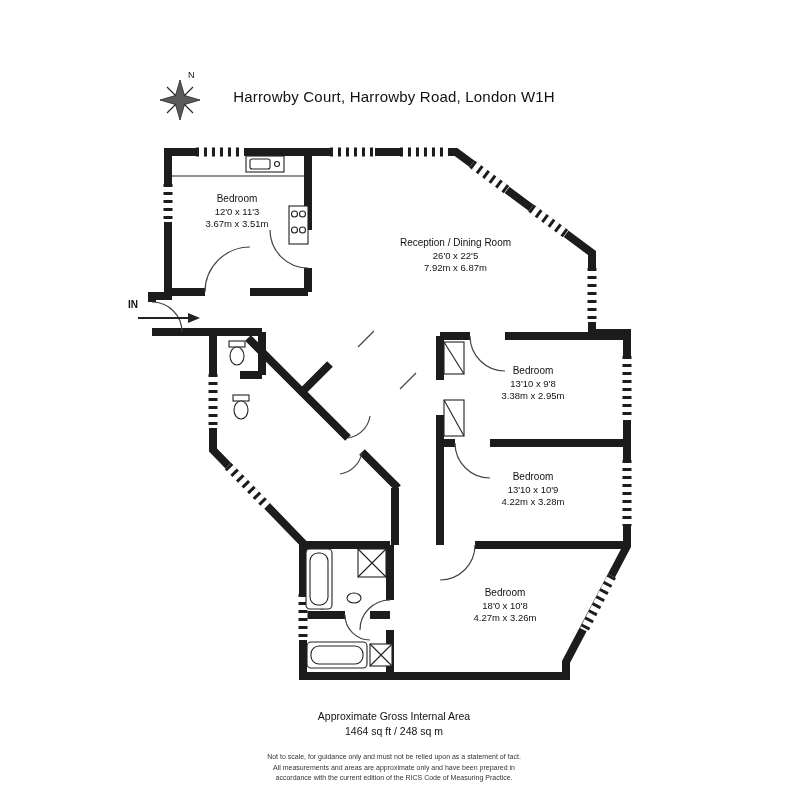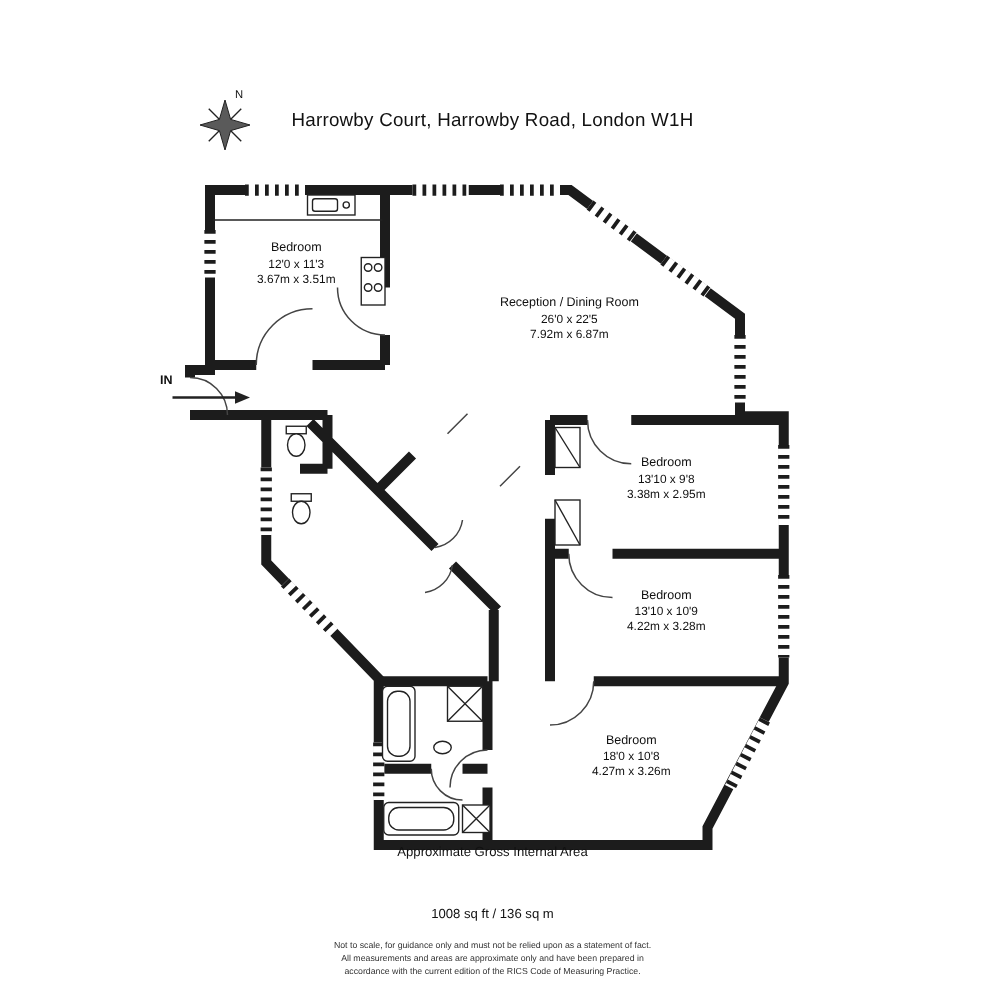--- a/index.html
+++ b/index.html
@@ -19,21 +19,21 @@
   .arc{fill:none;stroke:#444;stroke-width:1.2;}
   .thin{fill:none;stroke:#222;stroke-width:1.1;}
   .fixture{fill:#fff;stroke:#222;stroke-width:1.1;}
   svg text{font-family:"Liberation Sans",sans-serif;}
   .room-label{
     position:absolute;text-align:center;font-size:9.5px;line-height:1.35;color:#111;
   }
   .room-label .rname{font-size:10px;}
   .in-label{position:absolute;left:128px;top:299px;font-size:10px;font-weight:bold;}
   .footer-floor{position:absolute;top:690px;left:0;right:0;text-align:center;font-size:11.5px;font-weight:bold;}
-  .footer-area{position:absolute;top:676px;left:0;right:0;text-align:center;font-size:10.5px;}
+  .footer-area{position:absolute;top:710px;left:0;right:0;text-align:center;font-size:10.5px;}
   .footer-value{position:absolute;top:725px;left:0;right:0;text-align:center;font-size:10.5px;}
   .disclaimer{position:absolute;top:752px;left:0;right:0;text-align:center;font-size:7px;line-height:1.5;color:#333;}
 </style>
 </head>
 <body>
 
 <div class="page">
 
   <div class="title">Harrowby Court, Harrowby Road, London W1H</div>
 
@@ -192,21 +192,21 @@
 
   <div class="room-label" style="left:440px;top:586px;width:130px">
     <div class="rname">Bedroom</div>
     <div>18'0 x 10'8</div>
     <div>4.27m x 3.26m</div>
   </div>
 
   <div class="in-label">IN</div>
 
   <div class="footer-area">Approximate Gross Internal Area</div>
-  <div class="footer-value">1008 sq ft / 136 sq m</div>
+  <div class="footer-value">1464 sq ft / 248 sq m</div>
 
   <div class="disclaimer">
     <div>Not to scale, for guidance only and must not be relied upon as a statement of fact.</div>
     <div>All measurements and areas are approximate only and have been prepared in</div>
     <div>accordance with the current edition of the RICS Code of Measuring Practice.</div>
   </div>
 
 </div>
 
 </body></html>

